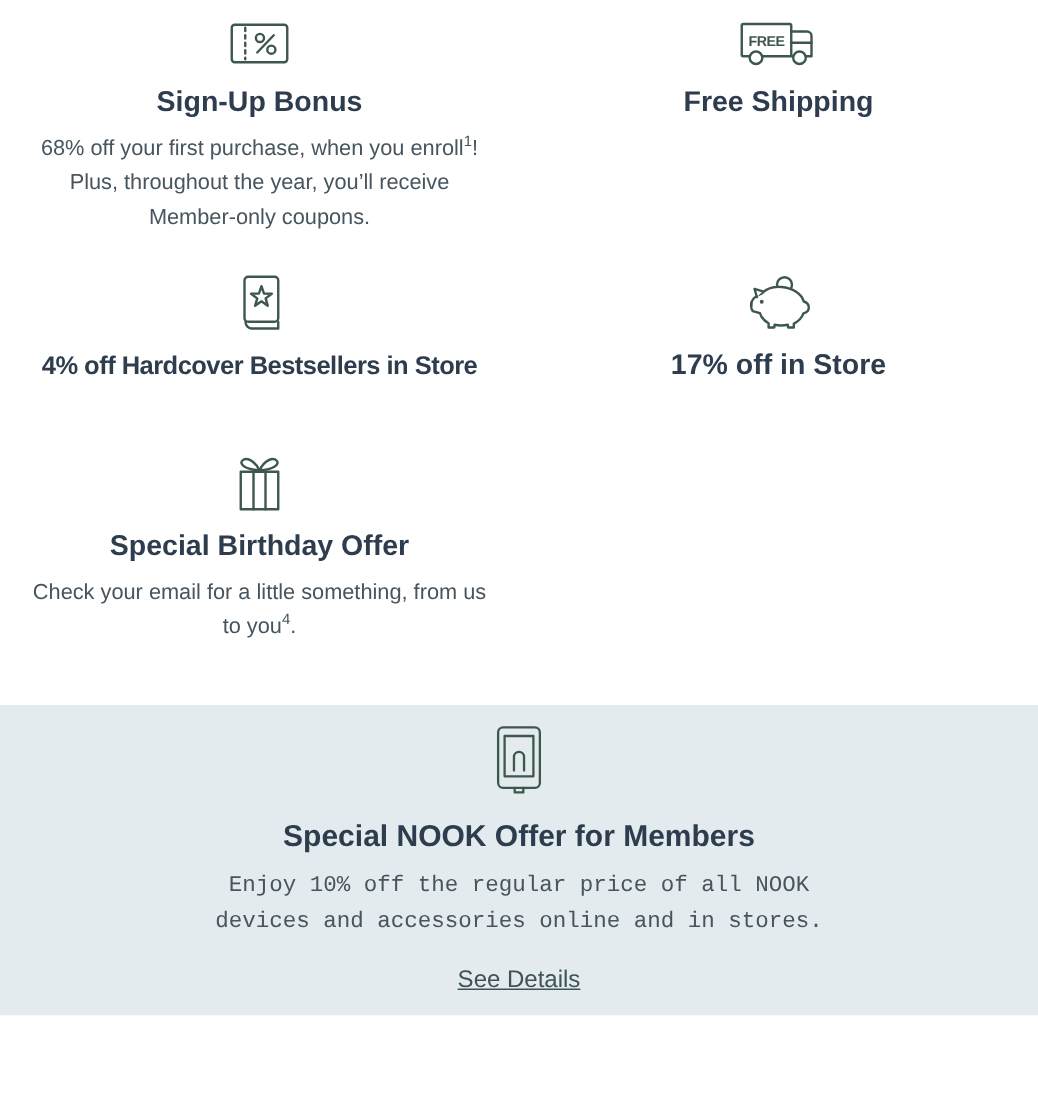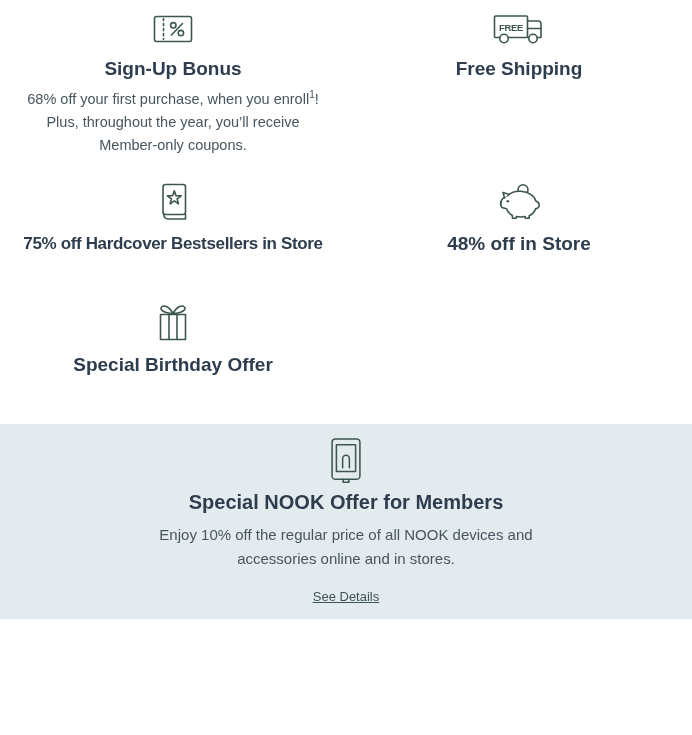--- a/index.html
+++ b/index.html
@@ -38,26 +38,26 @@
   svg{display:block;}
   .nook{
     margin-top:40px;
     background:var(--nook-background);
     min-height:195px;
     box-sizing:border-box;
     text-align:center;
     padding:13px 0 14px;
   }
   .nook .icon{display:flex;justify-content:center;align-items:flex-end;height:48px;color:var(--icon-color);}
-  .nook h2{font-size:20px;margin:4px 0 8px;}
-  .nook p{margin:4px auto;max-width:432px;font-size:15px;line-height:1.6;}
+  .nook h2{font-size:20px;margin:14px 0 8px;}
+  .nook p{margin:4px auto;max-width:432px;font-size:15px;line-height:1.6;font-family:Liberation Mono, monospace;}
   .see-details{
     display:inline-block;
     margin-top:14px;
-    font-size:13px;
+    font-size:16px;
     color:var(--link-color);
     text-decoration:underline;
     cursor:pointer;
   }
 </style>
 </head>
 <body>
 
 <main>
 
@@ -92,48 +92,49 @@
     </article>
 
     <article class="card row2">
       <div class="icon">
         <svg width="34" height="38" viewBox="0 0 34 38" fill="none" stroke="currentColor" stroke-width="1.6" stroke-linecap="round" stroke-linejoin="round">
           <rect x="7" y="1.5" width="22.5" height="30" rx="2.5"></rect>
           <path d="M29.5,31.5 V36 H12 a4.3,4.3 0 0 1 -4.3,-4.3"></path>
           <polygon points="18.3,7.8 20,12.7 25.2,12.8 21.1,15.9 22.5,20.8 18.3,17.9 14.1,20.8 15.5,15.9 11.4,12.8 16.6,12.7"></polygon>
         </svg>
       </div>
-      <h2 class="long">75% off Hardcover Bestsellers in Store</h2>
+      <h2 class="long">4% off Hardcover Bestsellers in Store</h2>
     </article>
 
     <article class="card row2">
       <div class="icon">
         <svg width="48" height="38" viewBox="0 0 48 38" fill="none" stroke="currentColor" stroke-width="1.6" stroke-linecap="round" stroke-linejoin="round">
           <circle cx="28" cy="6.8" r="5"></circle>
           <path fill="#ffffff" d="M13,12.5 C16,9.3 21,7.9 26,8.3 C33.5,9 39.5,12.7 40.8,18 C42.9,18.6 44.2,20.2 44.2,22 C44.2,23.9 42.8,25.4 40.6,25.9 C39.5,28.9 37.2,31.3 34.2,32.7 L34.2,35.3 L30.4,35.3 L30.2,33.5 C27.4,34.1 24.2,34.1 21.4,33.5 L21.2,35.3 L17.4,35.3 L17.4,32.5 C14.6,31 12.5,28.6 11.6,25.7 L6.8,24.4 C5.2,21.8 5.4,18.4 7.4,16 C9,14.3 10.9,13.2 13,12.5 Z"></path>
           <path fill="#ffffff" d="M9.6,15 L8,9.6 L13.6,11.2"></path>
           <circle cx="12.8" cy="18.2" r="1.3" fill="currentColor" stroke="none"></circle>
           <line x1="5.9" y1="18.8" x2="5.9" y2="21"></line>
         </svg>
       </div>
-      <h2>48% off in Store</h2>
+      <h2>17% off in Store</h2>
     </article>
 
 
     <article class="card row3">
       <div class="icon">
         <svg width="40" height="42" viewBox="0 0 40 42" fill="none" stroke="currentColor" stroke-width="1.6" stroke-linecap="round" stroke-linejoin="round">
           <rect x="7.5" y="14.5" width="25" height="25"></rect>
           <line x1="16" y1="14.5" x2="16" y2="39.5"></line>
           <line x1="24" y1="14.5" x2="24" y2="39.5"></line>
           <path d="M20,13.5 C16.5,6.5 11,4.6 8.6,7 C6.2,9.4 10.5,13 20,13.5 Z"></path>
           <path d="M20,13.5 C23.5,6.5 29,4.6 31.4,7 C33.8,9.4 29.5,13 20,13.5 Z"></path>
         </svg>
       </div>
       <h2>Special Birthday Offer</h2>
+      <p><span>Check your email for a little something, from us to you</span><sup>4</sup><span>.</span></p>
     </article>
 
   </section>
 
   <section class="nook">
     <div class="icon">
       <svg width="32" height="48" viewBox="0 0 32 50" fill="none" stroke="currentColor" stroke-width="1.6" stroke-linecap="round" stroke-linejoin="round">
         <rect x="1.5" y="2" width="29" height="42" rx="3.5"></rect>
         <rect x="6" y="8" width="20" height="28"></rect>
         <path d="M12.5,32 V22.5 a3.5,3.5 0 0 1 7,0 V32"></path>

